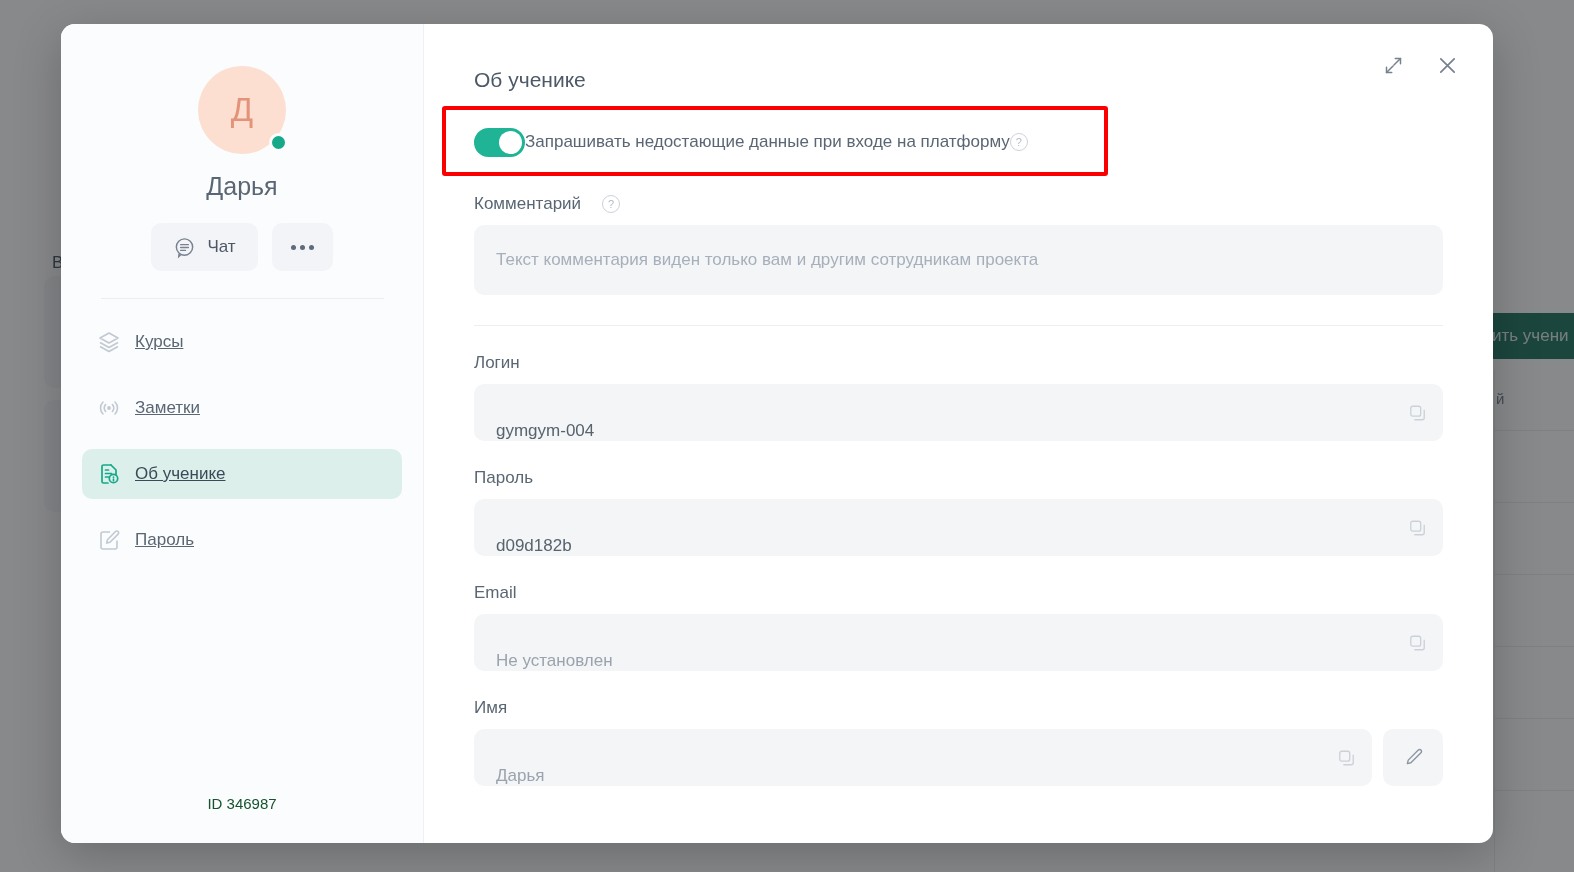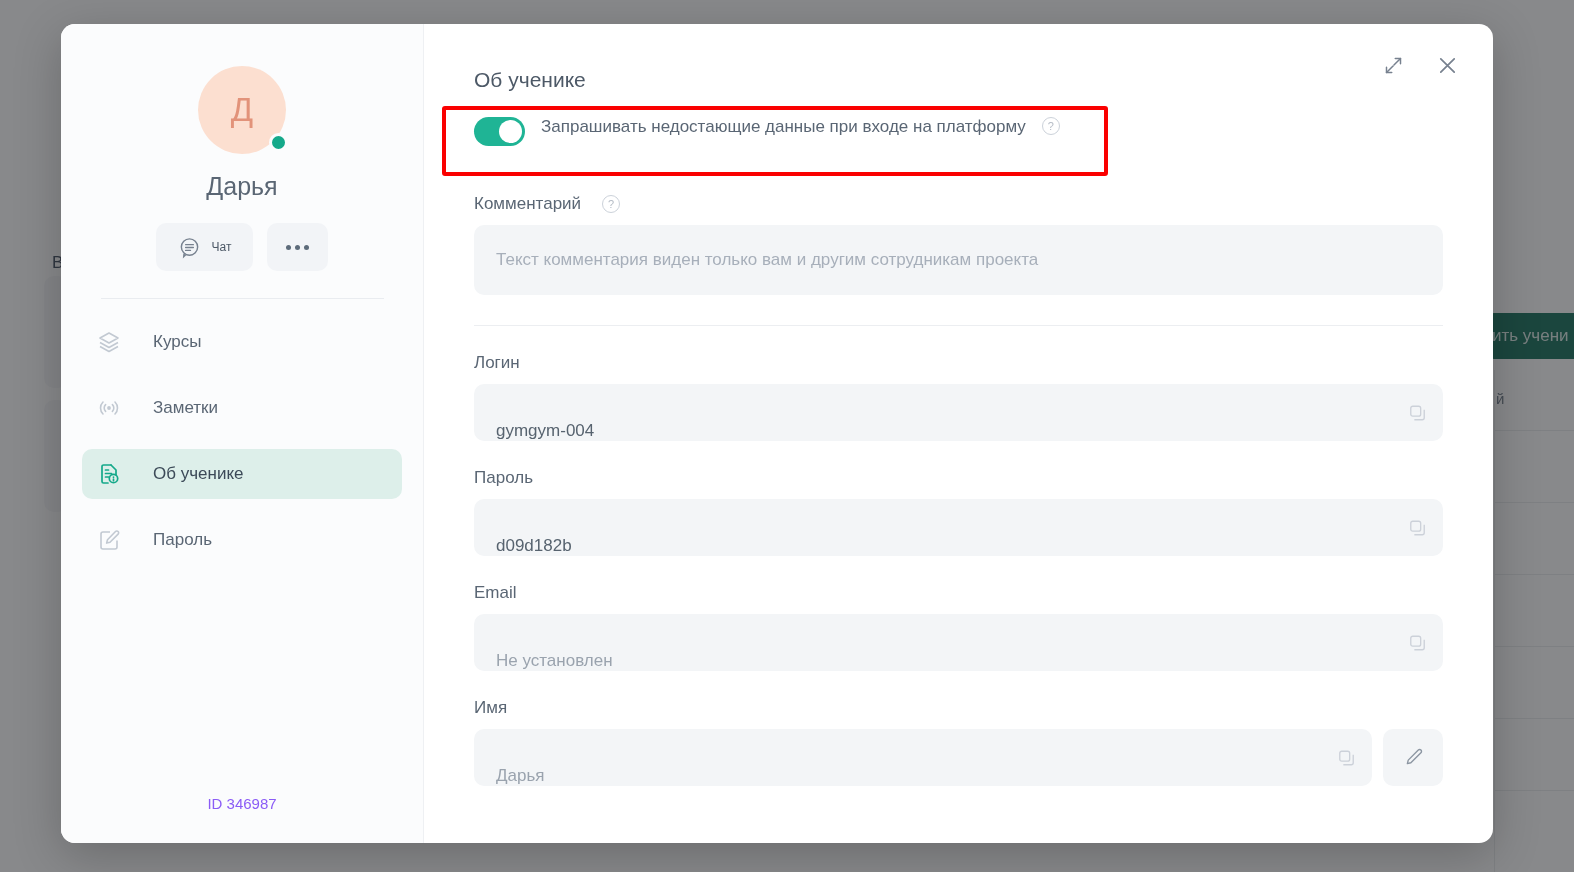--- a/index.html
+++ b/index.html
@@ -87,45 +87,45 @@
     margin-top: 18px;
     font-size: 25px; color: #5a6674; font-weight: 400;
   }
   .panel-actions {
     margin-top: 22px; display: flex; gap: 14px;
   }
   .btn-chat {
     height: 48px; padding: 0 22px;
     background: #f2f4f7; border-radius: 10px; border: none;
     display: flex; align-items: center; gap: 11px;
-    font-size: 12px; color: #4c5866; cursor: pointer;
+    font-size: 17px; color: #4c5866; cursor: pointer;
     font-family: inherit;
   }
   .btn-more {
     width: 61px; height: 48px;
     background: #f2f4f7; border-radius: 10px; border: none;
     display: flex; align-items: center; justify-content: center; gap: 4px;
     cursor: pointer;
   }
   .dot { width: 5px; height: 5px; border-radius: 50%; background: #5d6b7a; }
   .panel-divider {
     width: 283px; height: 1px; background: #e9ecf0; margin-top: 27px;
   }
   .nav { width: 100%; padding: 18px 21px 0 21px; }
   .nav-item {
-    height: 50px; display: flex; align-items: center; gap: 32px;
+    height: 50px; display: flex; align-items: center; gap: 14px;
     padding: 0 15px; border-radius: 10px; cursor: pointer;
-    color: #5a6674; font-size: 17px; margin-bottom: 16px;
+    color: #5a6674; font-size: 17px; margin-bottom: 16px; text-decoration: underline;
   }
   .nav-item.active { background: #ddefea; color: #3c4a58; }
   .nav-item.active .ico { color: #15a98a; }
   .ico { color: #c2c9d2; display: flex; align-items: center; }
   .panel-id {
     position: absolute; bottom: 31px; left: 0; right: 0;
-    text-align: center; font-size: 15px; color: #8b5cf6;
+    text-align: center; font-size: 15px; color: #14532d;
   }
 
   
   .content {
     flex: 1; position: relative; padding: 44px 50px 0 50px;
     overflow: hidden;
   }
   .win-ctrls {
     position: absolute; top: 26px; right: 30px;
     display: flex; align-items: center; gap: 24px;
@@ -139,21 +139,21 @@
     font-size: 21px; color: #4d5967; font-weight: 400; margin-bottom: 25px;
   }
   .hl-box {
     position: absolute;
     left: 381px; top: 82px; width: 666px; height: 70px;
     border: 4px solid #fa0000; border-radius: 3px;
     pointer-events: none; z-index: 5;
   }
 
   .toggle-row {
-    display: flex; align-items: flex-start; gap: 16px; height: 50px;
+    display: flex; align-items: center; height: 50px;
     margin-left: 0;
   }
   .switch {
     width: 51px; height: 29px; border-radius: 15px;
     background: #1fb495; position: relative; cursor: pointer;
     border: none; flex: 0 0 51px;
   }
   .switch .knob {
     position: absolute; right: 3px; top: 3px;
     width: 23px; height: 23px; border-radius: 50%; background: #ffffff;

